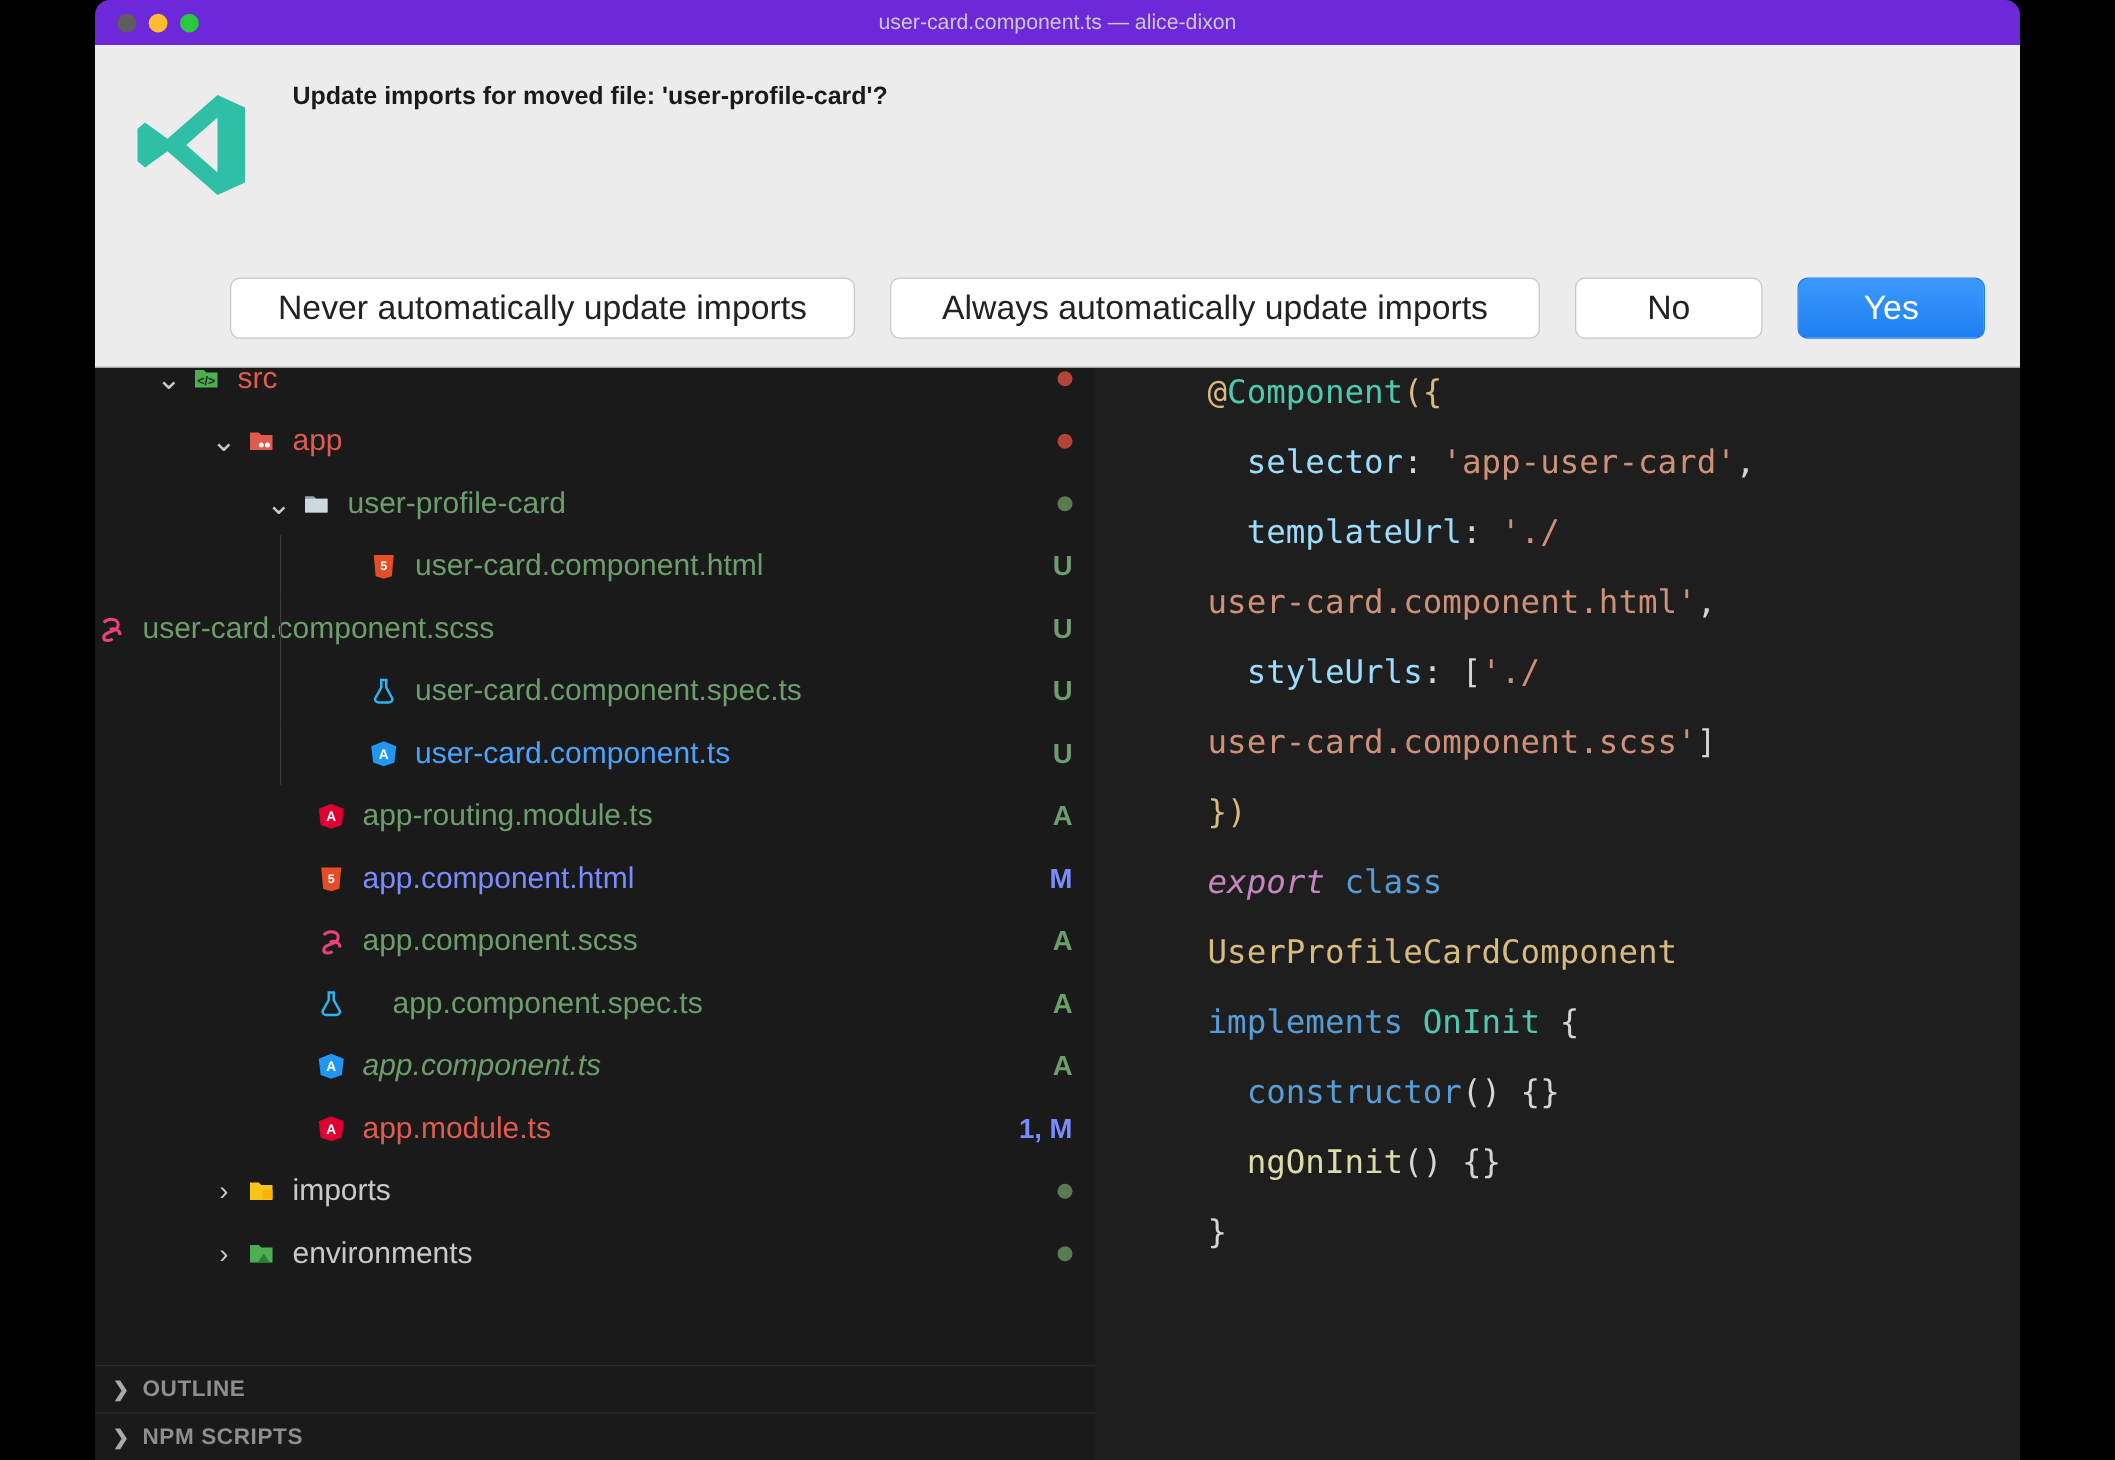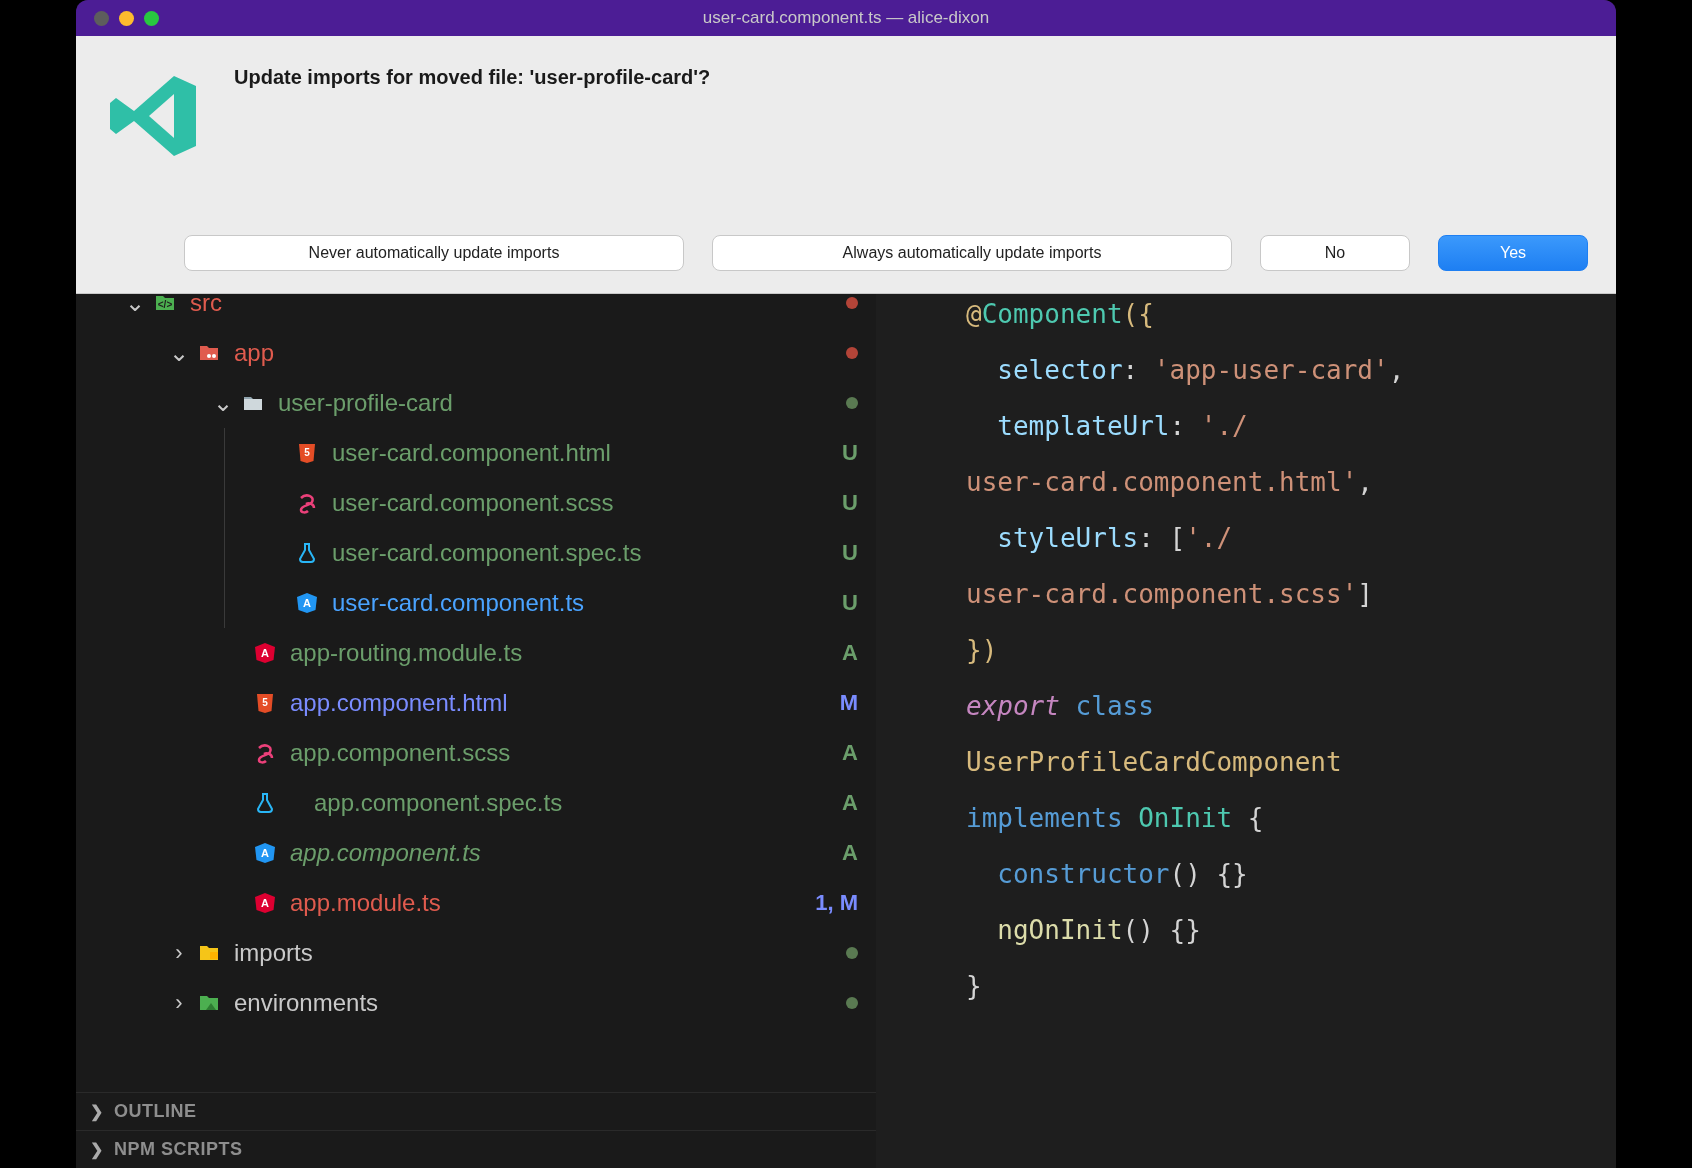--- a/index.html
+++ b/index.html
@@ -15,21 +15,21 @@
     position:absolute;
     left:76px; top:0;
     width:1540px; height:1168px;
     background:#1e1e1e;
     border-radius:12px 12px 0 0;
     overflow:hidden;
   }
   
   .titlebar {
     height:36px;
-    background:#4c1d95;
+    background:#6d28d9;
     display:flex;
     align-items:center;
     position:relative;
   }
   .traffic { display:flex; gap:10px; margin-left:18px; }
   .tl { width:15px; height:15px; border-radius:50%; }
   .tl.red{background:#5d5d5d;}
   .tl.yel{background:#febc2e;}
   .tl.grn{background:#28c840;}
   .titlebar .title{
@@ -124,21 +124,21 @@
   }
   .dialog-msg {
     font-size:20px; font-weight:700; color:#1a1a1a; margin-top:6px;
   }
   .dialog-buttons {
     display:flex; gap:28px; justify-content:flex-end; margin-top:auto;
     align-items:center;
   }
   .dbtn {
     background:#fff; border:1px solid #c8c8c8; border-radius:8px;
-    font-size:16px; color:#222; padding:8px 30px; cursor:pointer;
+    font-size:27px; color:#222; padding:8px 30px; cursor:pointer;
     min-width:150px; text-align:center;
   }
   .dbtn.wide1{min-width:500px;}
   .dbtn.wide2{min-width:520px;}
   .dbtn.primary{
     background:linear-gradient(#3b99fc,#1e7ff2);
     border:1px solid #1e7ff2; color:#fff; font-weight:500;
   }
 
   
@@ -226,21 +226,21 @@
             <div class="guide" style="left: 148px;"></div>
             <div class="ficon ic-html">
               <svg viewBox="0 0 24 24" width="24" height="24">
                 <path fill="#e44d26" d="M4 3h16l-1.5 17L12 22l-6.5-2z"></path>
                 <text x="12" y="15" font-size="10" text-anchor="middle" fill="#fff" font-weight="bold">5</text>
               </svg>
             </div>
             <div class="label" style="color: rgb(107, 158, 107);">user-card.component.html</div>
             <div class="status" style="color: rgb(107, 158, 107);">U</div>
           </div>
-          <div class="row" style="padding-left: 218px;">
+          <div class="row" style="">
             <div class="guide" style="left: 148px;"></div>
             <div class="ficon ic-scss">
               <svg viewBox="0 0 24 24" width="24" height="24">
                 <path fill="none" stroke="#ec407a" stroke-width="2.5" d="M6 7c5-5 14-2 11 4-2 4-11 3-11 8 0 3 5 3 7 1 M11 13c3-2 8 0 8 4"></path>
               </svg>
             </div>
             <div class="label" style="color: rgb(107, 158, 107);">user-card.component.scss</div>
             <div class="status" style="color: rgb(107, 158, 107);">U</div>
           </div>
           <div class="row" style="padding-left: 218px;">

